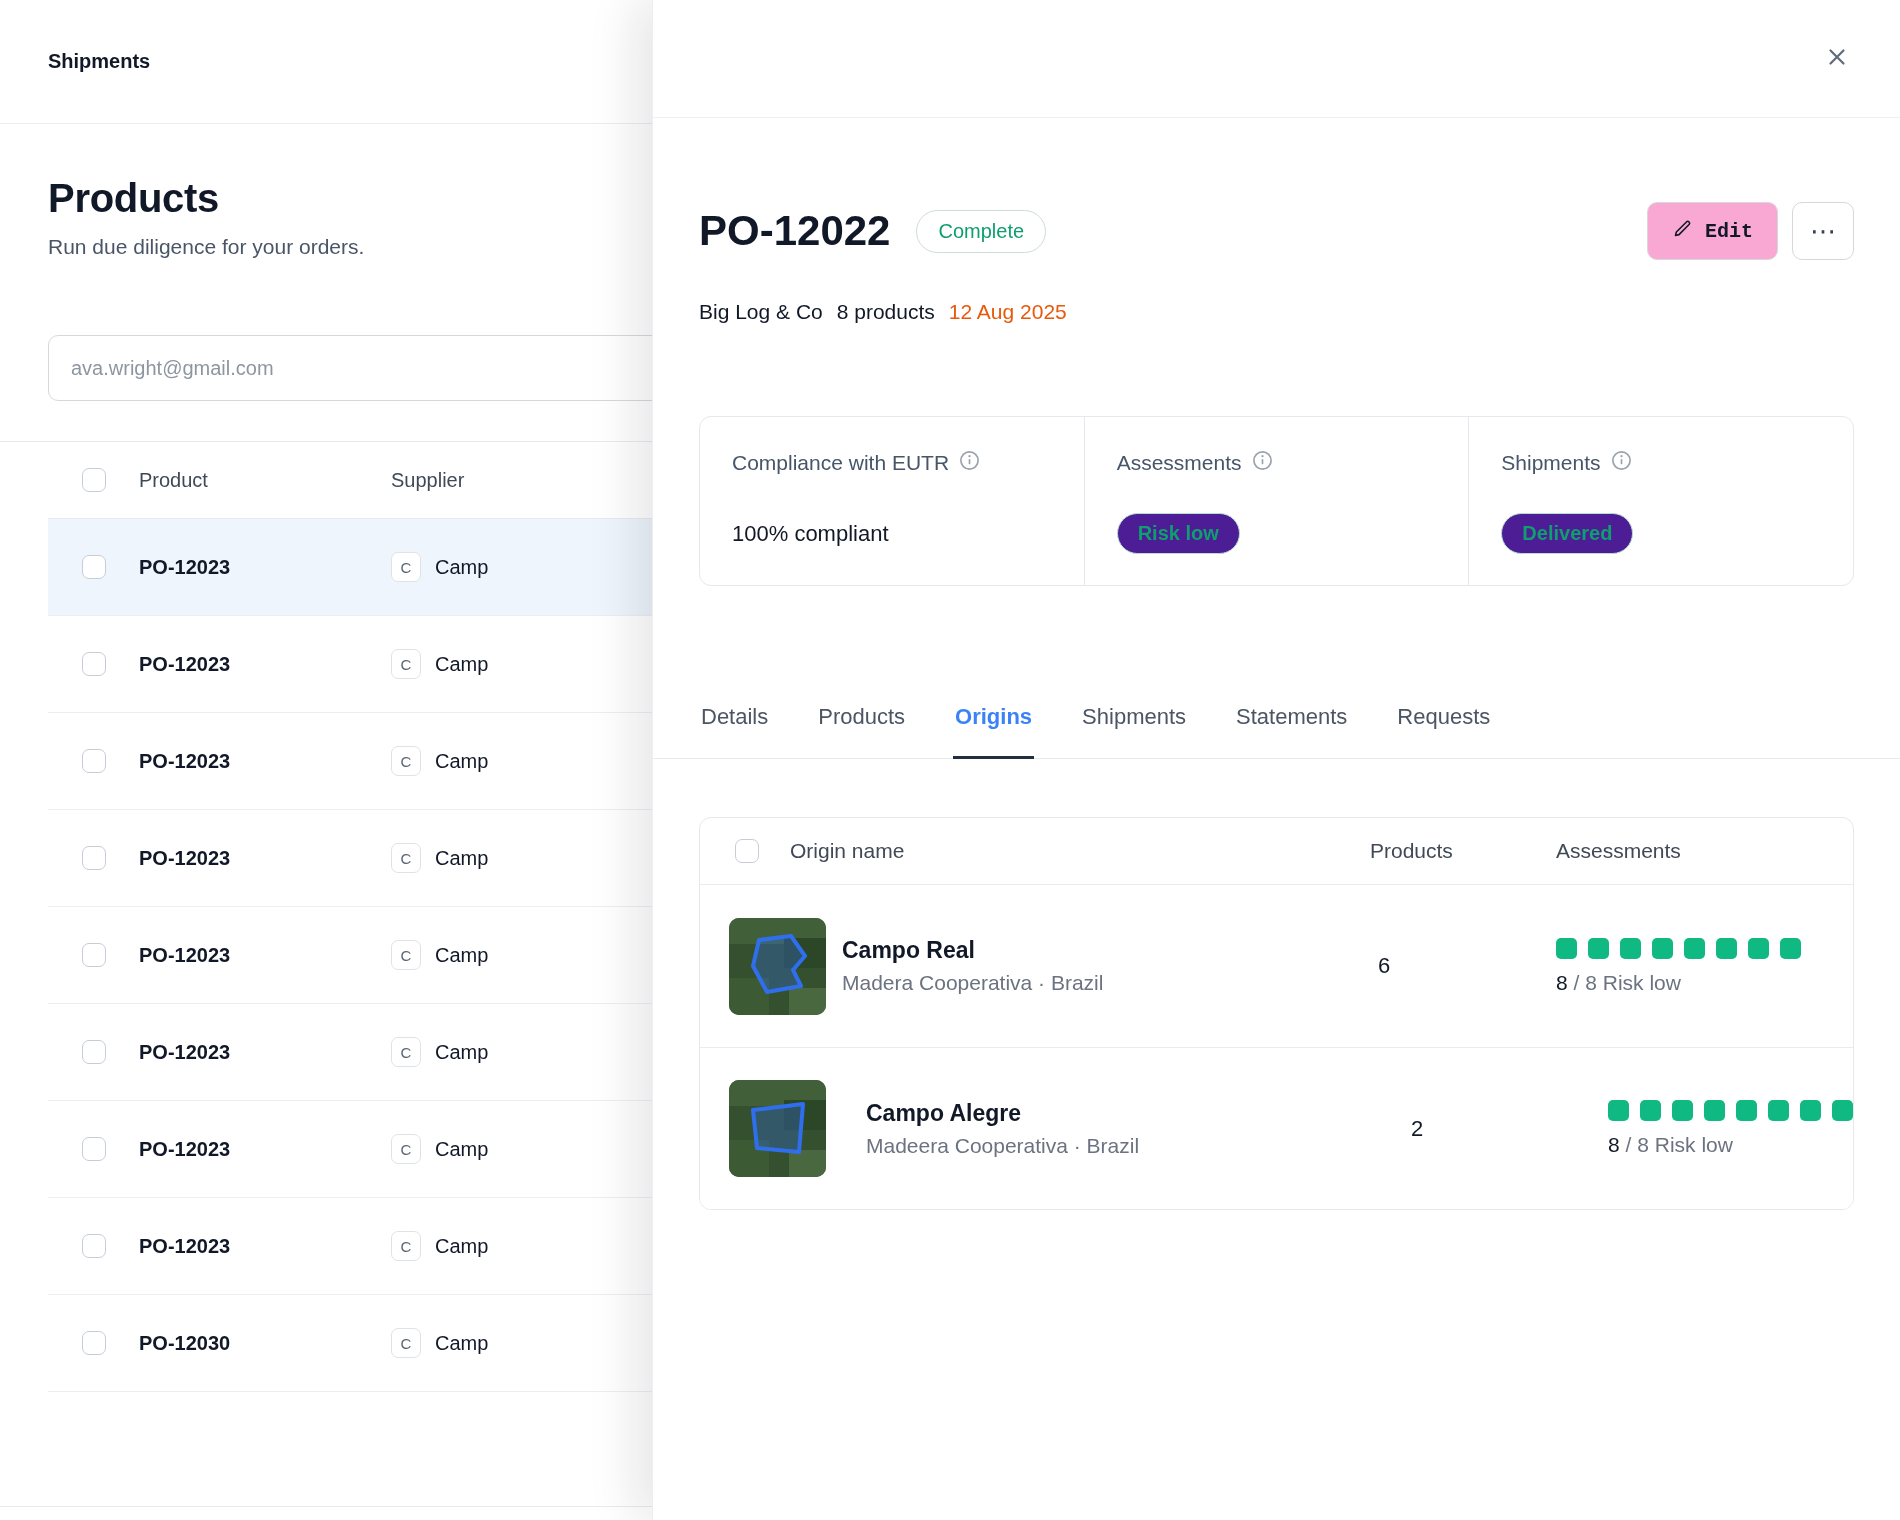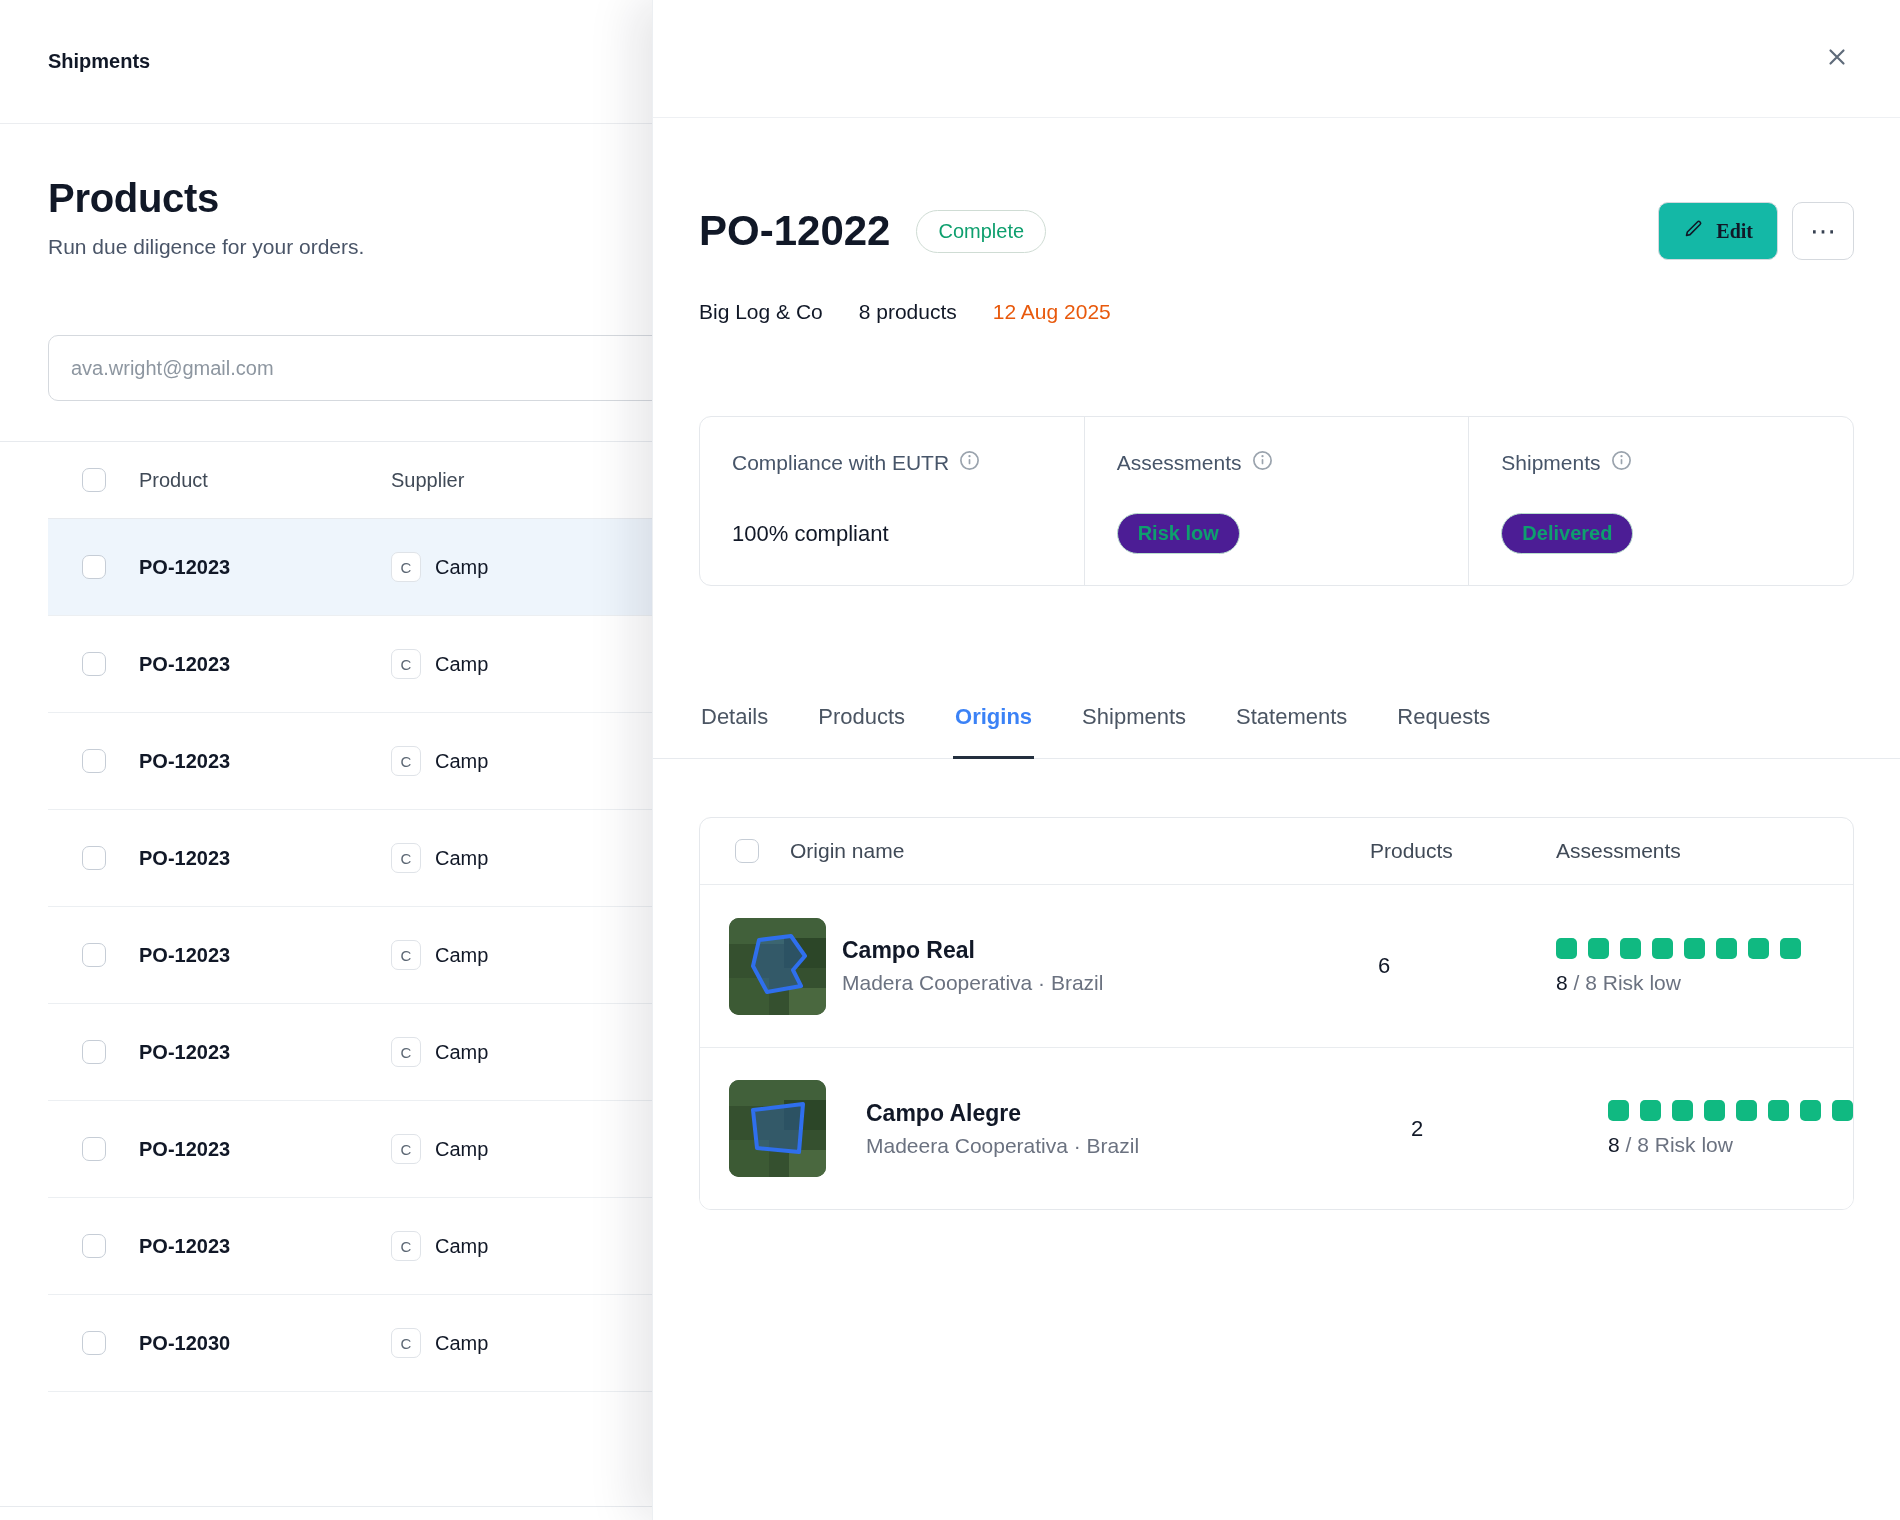--- a/index.html
+++ b/index.html
@@ -75,33 +75,33 @@
   .drawer-main { padding: 0 46px; }
   .title-row { margin-top: 84px; display: flex; align-items: center; }
   .order-title { font-size: 42px; font-weight: 700; }
   .badge-complete {
     margin-left: 26px; padding: 9px 21px; border: 1px solid #cfdcd4;
     border-radius: 999px; color: #0e9f6e; font-size: 20px; font-weight: 500;
     background: #fff;
   }
   .edit-btn {
     margin-left: auto; height: 58px; padding: 0 24px;
-    border: 1px solid #d5d9de; border-radius: 10px; background: #14b8a6;
+    border: 1px solid #d5d9de; border-radius: 10px; background: #f9a8d4;
     display: flex; align-items: center; gap: 12px;
     font-size: 20px; font-weight: 600; color: #111827; cursor: pointer;
-    font-family: Liberation Serif, serif;
+    font-family: Liberation Mono, monospace;
   }
   .more-btn {
     margin-left: 14px; width: 62px; height: 58px;
     border: 1px solid #d5d9de; border-radius: 10px; background: #fff;
     font-size: 26px; color: #374151; cursor: pointer;
     display: flex; align-items: center; justify-content: center;
     font-family: "Liberation Sans", sans-serif;
   }
-  .meta-row { margin-top: 40px; display: flex; gap: 36px; font-size: 21px; color: #111827; }
+  .meta-row { margin-top: 40px; display: flex; gap: 14px; font-size: 21px; color: #111827; }
   .meta-date { color: #e8590c; }
 
   .stats-card {
     margin-top: 92px; height: 170px; border: 1px solid #e5e8ec; border-radius: 12px;
     display: flex; background: #fff;
   }
   .stat { flex: 1; padding: 33px 0 0 32px; }
   .stat + .stat { border-left: 1px solid #e5e8ec; }
   .stat-label-row { display: flex; align-items: center; gap: 10px; }
   .stat-label { font-size: 21px; color: #475569; }

